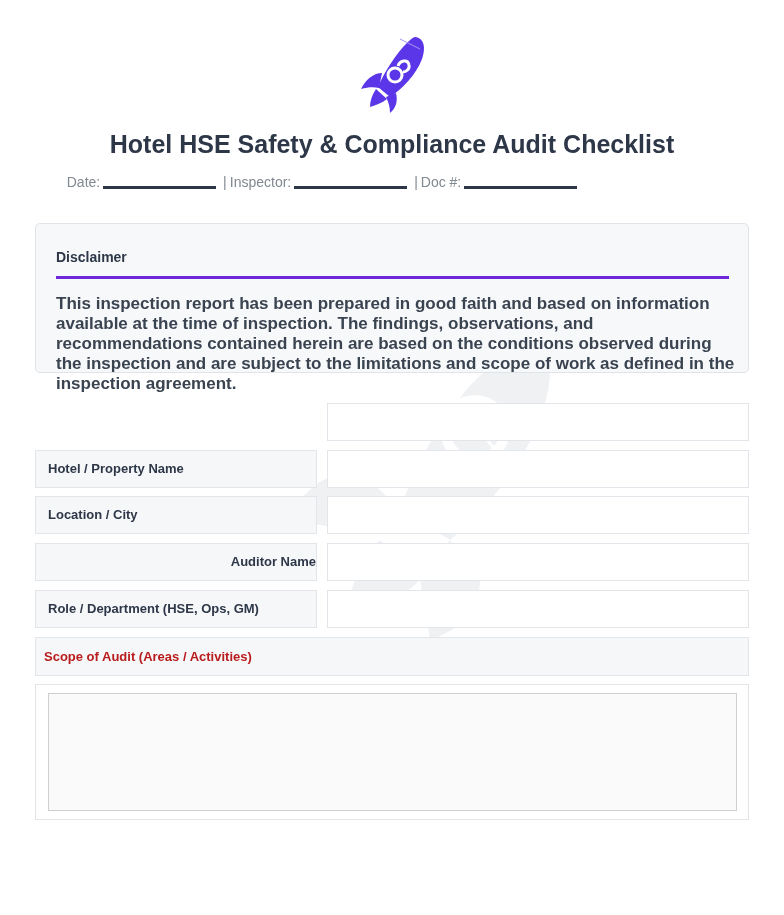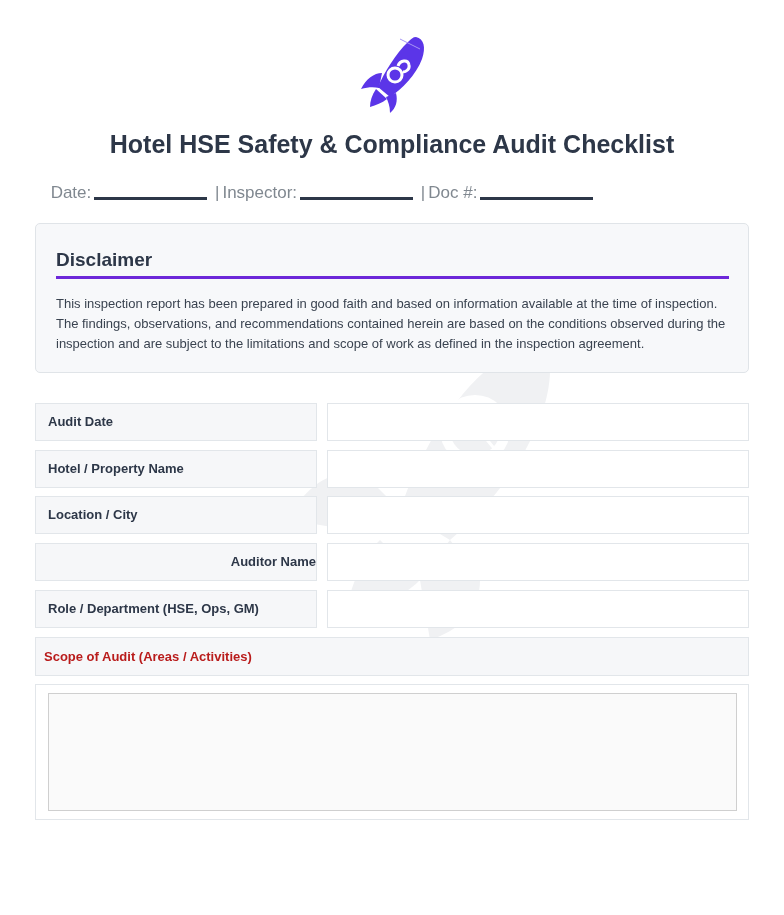--- a/index.html
+++ b/index.html
@@ -13,41 +13,41 @@
 
     .logo { position: absolute; left: 358px; top: 33px; width: 70px; height: 80px; z-index: 1; }
 
     .title {
       position: absolute; top: 130px; left: 0; width: 784px; text-align: center;
       font-size: 25px; font-weight: bold; color: #2d3748; letter-spacing: 0px; z-index: 1;
     }
 
     .meta-line {
       position: absolute; top: 174px; left: 0; width: 644px; text-align: center;
-      font-size: 17px; color: #808890; z-index: 1; margin-top: 9px;
+      font-size: 14px; color: #808890; z-index: 1;
     }
     .meta-line .blank {
       display: inline-block; width: 113px; border-bottom: 3px solid #2d3748;
       vertical-align: -2px; margin-left: 3px;
     }
     .meta-line .sep { margin: 0 3px 0 3px; }
 
     .disclaimer {
       position: absolute; left: 35px; top: 223px; width: 714px; height: 150px;
       background: #f7f8fa; border: 1px solid #e0e4e8; border-radius: 5px; z-index: 1;
     }
     .disclaimer h2 {
-      position: absolute; left: 20px; top: 25px; font-size: 19px; font-weight: bold; color: #2d3748;
+      position: absolute; left: 20px; top: 25px; font-size: 14px; font-weight: bold; color: #2d3748;
     }
     .disclaimer .rule {
       position: absolute; left: 20px; top: 52px; width: 673px; height: 3px; background: #6d28d9;
     }
     .disclaimer p {
       position: absolute; left: 20px; top: 70px; width: 680px;
-      font-size: 13px; line-height: 20px; color: #3a4350;
+      font-size: 17px; line-height: 20px; color: #3a4350; font-weight: bold;
     }
 
     .form-row { position: absolute; left: 35px; width: 714px; height: 38px; z-index: 1; }
     .label-cell {
       position: absolute; left: 0; top: 0; width: 282px; height: 38px;
       background: #f6f7f9; border: 1px solid #e2e6ea;
       font-size: 13px; font-weight: bold; color: #2d3748;
       padding-left: 12px; line-height: 36px;
     }
     .value-cell {
@@ -104,21 +104,20 @@
   <span class="sep">|</span><span>Doc #:</span><span class="blank"></span>
 </div>
 
 <section class="disclaimer">
   <h2>Disclaimer</h2>
   <div class="rule"></div>
   <p>This inspection report has been prepared in good faith and based on information available at the time of inspection. The findings, observations, and recommendations contained herein are based on the conditions observed during the inspection and are subject to the limitations and scope of work as defined in the inspection agreement.</p>
 </section>
 
 <div class="form-row" style="top:403px;">
-  <div class="label-cell">Audit Date</div>
   <div class="value-cell"></div>
 </div>
 
 <div class="form-row" style="top:450px;">
   <div class="label-cell">Hotel / Property Name</div>
   <div class="value-cell"></div>
 </div>
 
 <div class="form-row" style="top:496px;">
   <div class="label-cell">Location / City</div>

